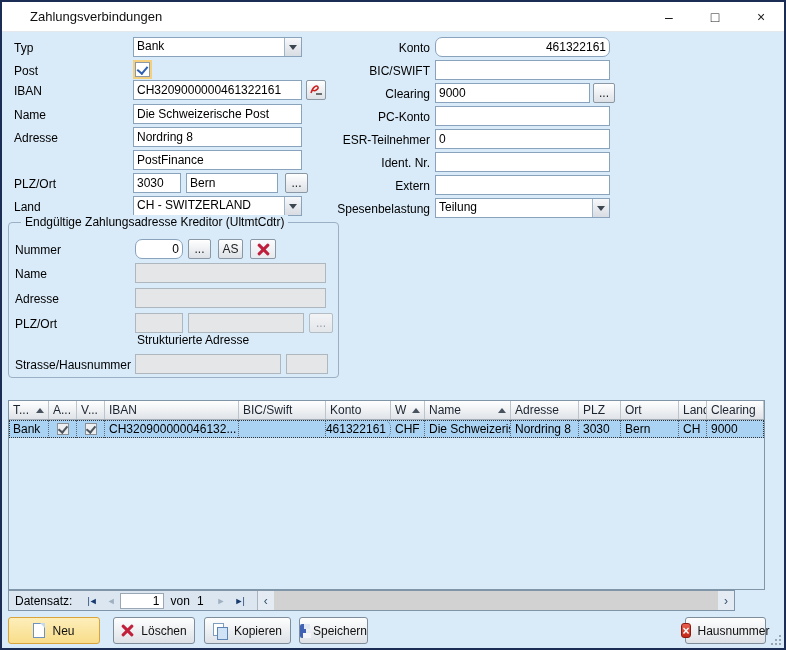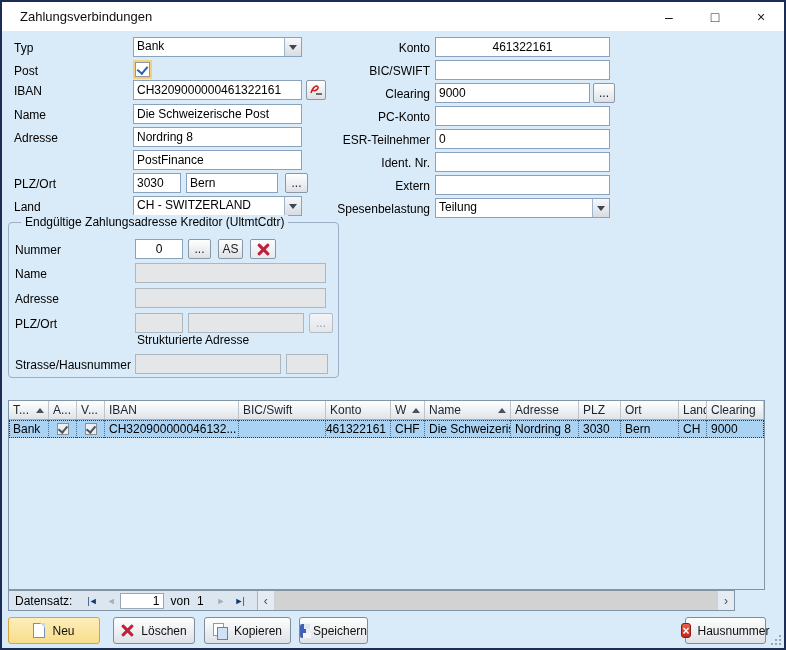--- a/index.html
+++ b/index.html
@@ -1,28 +1,28 @@
 <!DOCTYPE html>
 <html><head>
 <meta charset="utf-8">
 <style>
   * { margin:0; padding:0; box-sizing:border-box; }
   body { font-family:"Liberation Sans", sans-serif; background:#f0f0f0; }
   .window { position:relative; width:786px; height:650px; border:2px solid #1b2c55; background:#d9eaf8; }
   .titlebar { height:30px; background:#ffffff; display:flex; align-items:center; border-bottom:1px solid #e4e8ec; }
-  .title { margin-left:18px; font-size:13px; color:#101010;text-align:center; }
+  .title { margin-left:28px; font-size:13px; color:#101010;text-align:center; }
   .wcontrols { margin-left:auto; display:flex; height:100%; }
   .wbtn { width:46px; height:100%; display:flex; align-items:center; justify-content:center; font-size:14px; color:#1a1a1a; }
   .body { position:relative; width:782px; height:615px; }
 
   .lbl { position:absolute; font-size:12px; color:#000; white-space:nowrap; }
   .rlbl { position:absolute; font-size:12px; color:#000; width:128px; text-align:right; white-space:nowrap; }
   .inp { position:absolute; height:20px; border:1px solid #89a3bd; background:#fff; font:12px "Liberation Sans", sans-serif; padding:0 3px; color:#000; outline:none; }
   .inp.dis { background:#e4e6e8; border-color:#aeb6be; }
-  .ra { text-align:center; }
+  .ra { text-align:right;border-radius:7px; }
 
   .combo { position:absolute; height:20px; border:1px solid #89a3bd; background:#fff; display:flex; align-items:stretch; }
   .combo .val { flex:1; font-size:12px; padding:1px 3px 0 3px; color:#000; overflow:hidden; white-space:nowrap; }
   .combo .drop { width:17px; border-left:1px solid #9fb4c8; background:linear-gradient(#f7f8fa,#d8dde3); display:flex; align-items:center; justify-content:center; }
   .tri-down { width:0; height:0; border-left:4px solid transparent; border-right:4px solid transparent; border-top:5px solid #3c4650; }
 
   .btn3d { position:absolute; border:1px solid #8a97a5; background:linear-gradient(#ffffff,#dde1e6); border-radius:2px; font-size:12px; color:#222; display:flex; align-items:center; justify-content:center; }
   .btn3d.dis { color:#9aa4ae; background:linear-gradient(#f2f3f5,#e3e6ea); border-color:#b4bcc4; }
 
   .checkbox { position:absolute; width:15px; height:15px; background:#fff; border:1px solid #8a98a8; box-shadow:0 0 0 2px #f3cf7e; }

